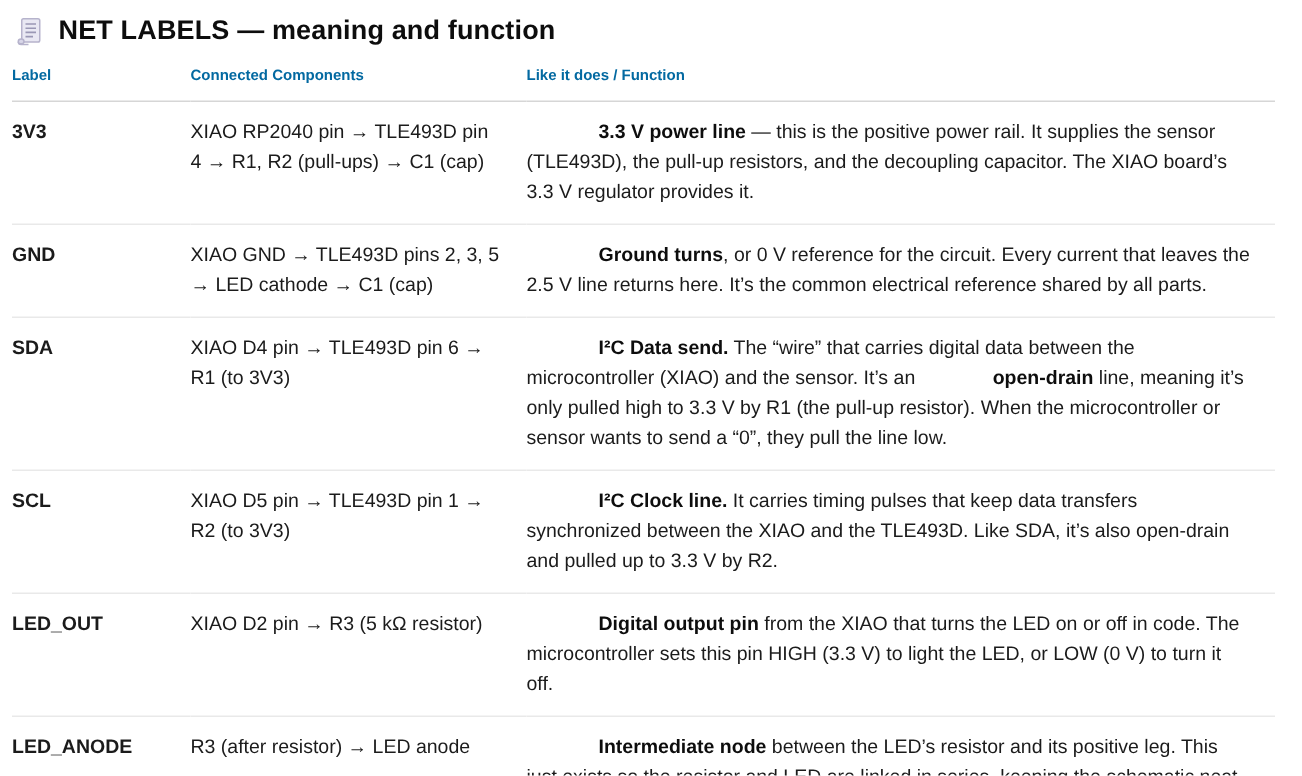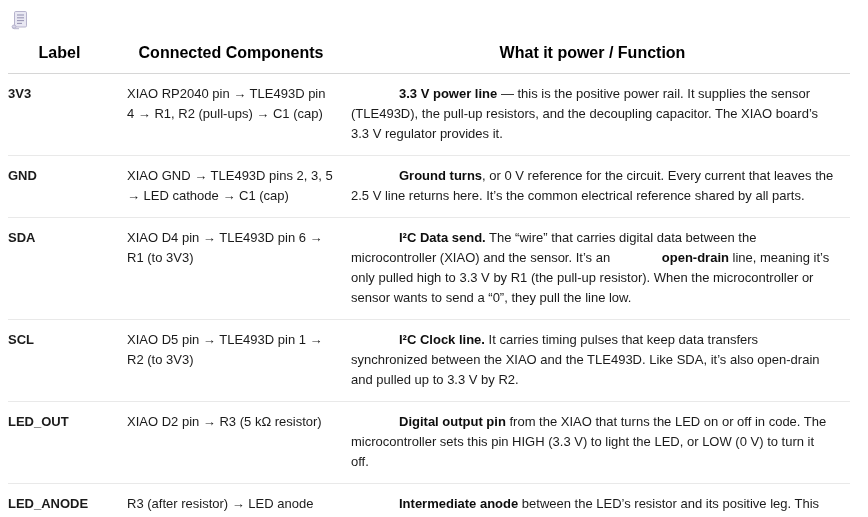--- a/index.html
+++ b/index.html
@@ -26,24 +26,24 @@
     color: #0d0d0d;
     letter-spacing: 0.1px;
   }
 
   table.net-table {
     width: 842px;
     border-collapse: collapse;
     table-layout: fixed;
   }
   table.net-table th {
-    text-align: center;
-    font-size: 16px;
+    text-align: left;
+    font-size: 10px;
     font-weight: 700;
-    color: #000000;
+    color: #0369a1;
     padding: 4px 16px 11px 0;
     border-bottom: 1px solid #d6d6d6;
     vertical-align: bottom;
   }
   table.net-table td {
     font-size: 13px;
     line-height: 20px;
     vertical-align: top;
     padding: 10px 16px 11px 0;
     color: #1b1b1b;
@@ -65,33 +65,34 @@
         <g stroke="#9a97b5" stroke-width="1.1">
           <line x1="7" y1="5" x2="14" y2="5"></line>
           <line x1="7" y1="7.8" x2="14" y2="7.8"></line>
           <line x1="7" y1="10.6" x2="14" y2="10.6"></line>
           <line x1="7" y1="13.4" x2="12" y2="13.4"></line>
         </g>
         <path d="M2.2 16.8 a1.9 1.9 0 0 0 1.9 1.9 H9" fill="none" stroke="#b6b3cc" stroke-width="1"></path>
         <ellipse cx="4.1" cy="16.6" rx="1.9" ry="1.6" fill="#d9d7e9" stroke="#b6b3cc" stroke-width="1"></ellipse>
       </svg>
     </span>
+    <h1 class="page-title">NET LABELS — meaning and function</h1>
   </div>
 
   <table class="net-table">
     <colgroup>
       <col style="width:119px">
       <col style="width:224px">
       <col>
     </colgroup>
     <thead>
       <tr id="header-row">
           <th>Label</th>
           <th>Connected Components</th>
-          <th>What it power / Function</th>
+          <th>Like it does / Function</th>
         </tr>
     </thead>
     <tbody id="table-body">
         <tr>
           <td class="c-label">3V3</td>
           <td class="c-comp">XIAO RP2040 pin → TLE493D pin 4 → R1, R2 (pull-ups) → C1 (cap)</td>
           <td class="c-func"><strong>3.3 V power line</strong><span> — this is the positive power rail. It supplies the sensor (TLE493D), the pull-up resistors, and the decoupling capacitor. The XIAO board’s 3.3 V regulator provides it.</span></td>
         </tr>
         <tr>
           <td class="c-label">GND</td>
@@ -109,18 +110,18 @@
           <td class="c-func"><strong>I²C Clock line.</strong><span> It carries timing pulses that keep data transfers synchronized between the XIAO and the TLE493D. Like SDA, it’s also open-drain and pulled up to 3.3 V by R2.</span></td>
         </tr>
         <tr>
           <td class="c-label">LED_OUT</td>
           <td class="c-comp">XIAO D2 pin → R3 (5 kΩ resistor)</td>
           <td class="c-func"><strong>Digital output pin</strong><span> from the XIAO that turns the LED on or off in code. The microcontroller sets this pin HIGH (3.3 V) to light the LED, or LOW (0 V) to turn it off.</span></td>
         </tr>
         <tr>
           <td class="c-label">LED_ANODE</td>
           <td class="c-comp">R3 (after resistor) → LED anode</td>
-          <td class="c-func"><strong>Intermediate anode</strong><span> between the LED’s resistor and its positive leg. This just exists so the resistor and LED are linked in series, keeping the schematic neat.</span></td>
+          <td class="c-func"><strong>Intermediate node</strong><span> between the LED’s resistor and its positive leg. This just exists so the resistor and LED are linked in series, keeping the schematic neat.</span></td>
         </tr>
       </tbody>
   </table>
 
 </div>
 
 </body></html>

